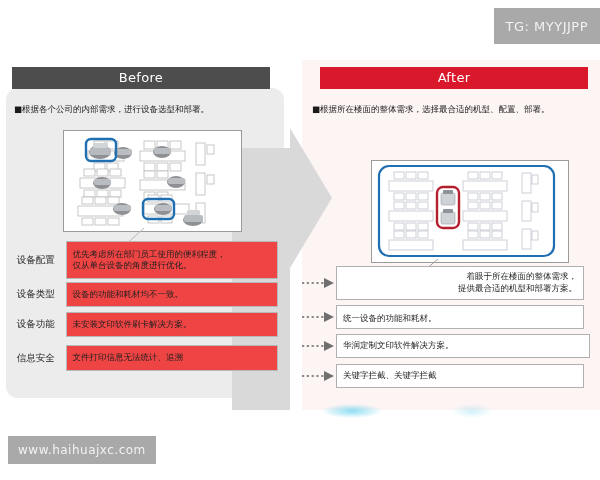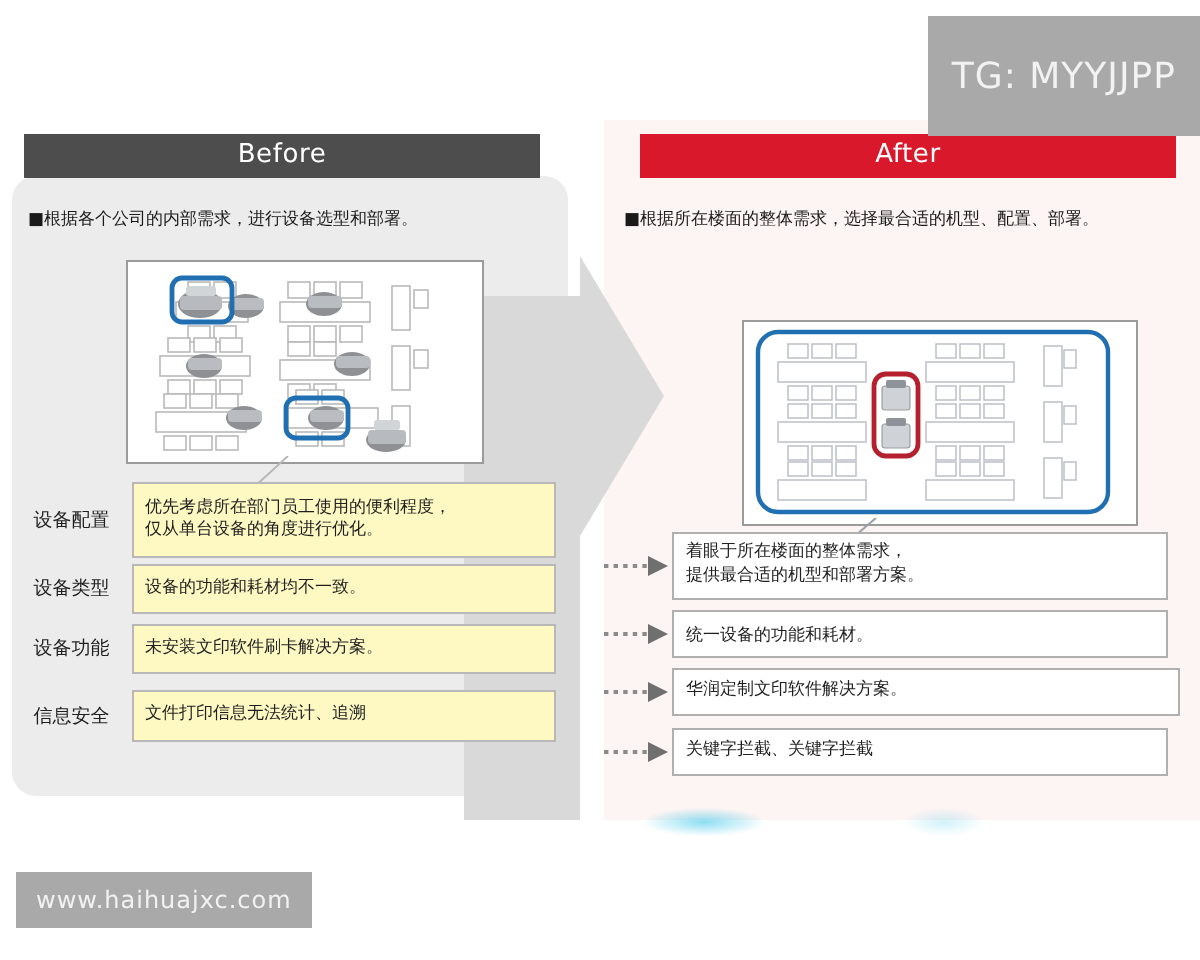--- a/index.html
+++ b/index.html
@@ -5,21 +5,21 @@
   html,body{margin:0;padding:0;}
   body{
     width:600px;height:480px;background:#ffffff;overflow:hidden;position:relative;
     font-family:"DejaVu Sans","Liberation Sans",sans-serif;
   }
   .stage{position:absolute;left:0;top:0;width:600px;height:480px;}
 
   
   .wm{position:absolute;background:#a9a9a9;color:#f2f2f2;display:flex;align-items:center;
       justify-content:center;letter-spacing:.5px;}
-  #wm-tg{right:0;top:8px;height:28px;padding:16px 12px;font-size:18px;}
+  #wm-tg{right:0;top:8px;height:28px;padding:4px 12px;font-size:13px;}
   #wm-site{left:8px;top:436px;height:28px;padding:0 10px;font-size:12px;}
 
   
   .panel{position:absolute;}
   #panel-before{left:6px;top:88px;width:278px;height:310px;background:#ececec;
                 border-radius:12px;}
   #panel-after{left:302px;top:60px;width:298px;height:350px;background:#fdf4f4;}
 
   .hdr{position:absolute;height:22px;line-height:22px;text-align:center;color:#ffffff;
        font-size:13px;letter-spacing:.3px;}
@@ -44,21 +44,21 @@
   
   .tail{position:absolute;}
   #tail-before{left:118px;top:228px;width:40px;height:22px;}
   #tail-after{left:408px;top:259px;width:48px;height:22px;}
 
   
   .row-l{position:absolute;display:flex;align-items:stretch;}
   .row-l .lbl{width:60px;display:flex;align-items:center;justify-content:center;
               font-size:9.5px;color:#1f1f1f;background:transparent;
               font-family:"DejaVu Sans",sans-serif;}
-  .row-l .box{background:#fef9c3;border:1px solid #b8b8b8;display:flex;flex-direction:column;
+  .row-l .box{background:#ef4444;border:1px solid #b8b8b8;display:flex;flex-direction:column;
               justify-content:center;padding:3px 6px;box-sizing:border-box;}
   .row-l .box span{font-size:8.5px;color:#1f1f1f;line-height:1.35;white-space:nowrap;
                    font-family:"DejaVu Sans",sans-serif;}
 
   #row-l-0{left:6px;top:241px;width:272px;height:38px;}
   #row-l-0 .box{width:214px;}
   #row-l-1{left:6px;top:282px;width:272px;height:25px;}
   #row-l-1 .box{width:214px;}
   #row-l-2{left:6px;top:312px;width:272px;height:25px;}
   #row-l-2 .box{width:214px;}
@@ -67,21 +67,21 @@
 
   
   .row-r{position:absolute;display:flex;align-items:center;}
   .row-r .arrow{width:36px;height:14px;flex:0 0 36px;}
   .row-r .box{background:#ffffff;border:1px solid #b0b0b0;display:flex;flex-direction:column;
               justify-content:center;padding:3px 6px;box-sizing:border-box;}
   .row-r .box span{font-size:8.5px;color:#1f1f1f;line-height:1.38;white-space:nowrap;
                    font-family:"DejaVu Sans",sans-serif;}
 
   #row-r-0{left:300px;top:266px;width:290px;height:34px;}
-  #row-r-0 .box{width:248px;height:34px;}
+  #row-r-0 .box{width:248px;height:34px;align-items:flex-end;}
   #row-r-1{left:300px;top:305px;width:290px;height:24px;}
   #row-r-1 .box{width:248px;height:24px;justify-content:flex-end;}
   #row-r-2{left:300px;top:334px;width:290px;height:24px;}
   #row-r-2 .box{width:296px;height:24px;}
   #row-r-3{left:300px;top:364px;width:290px;height:24px;}
   #row-r-3 .box{width:248px;height:24px;}
 
   .cyan-blob{position:absolute;left:322px;top:404px;width:60px;height:14px;
              background:radial-gradient(ellipse at center,#2fc3e8 0%,rgba(47,195,232,0) 72%);
              opacity:.55;}

